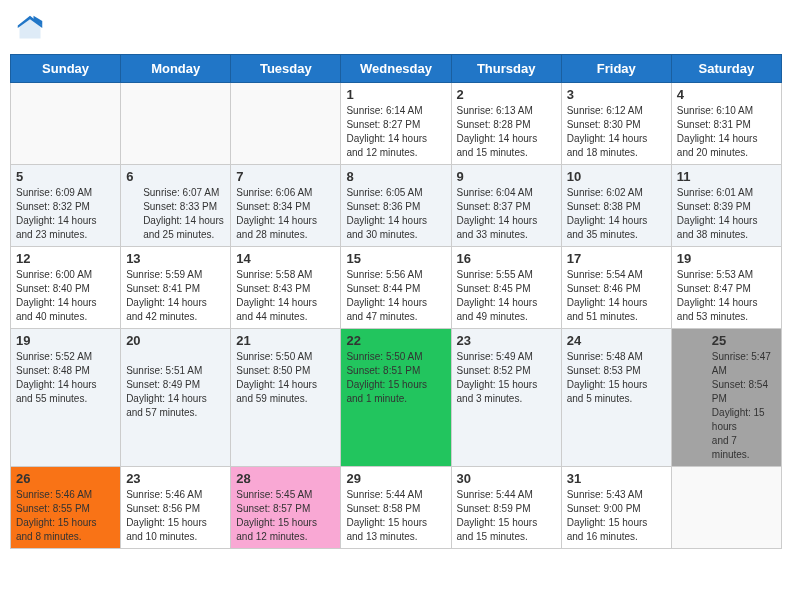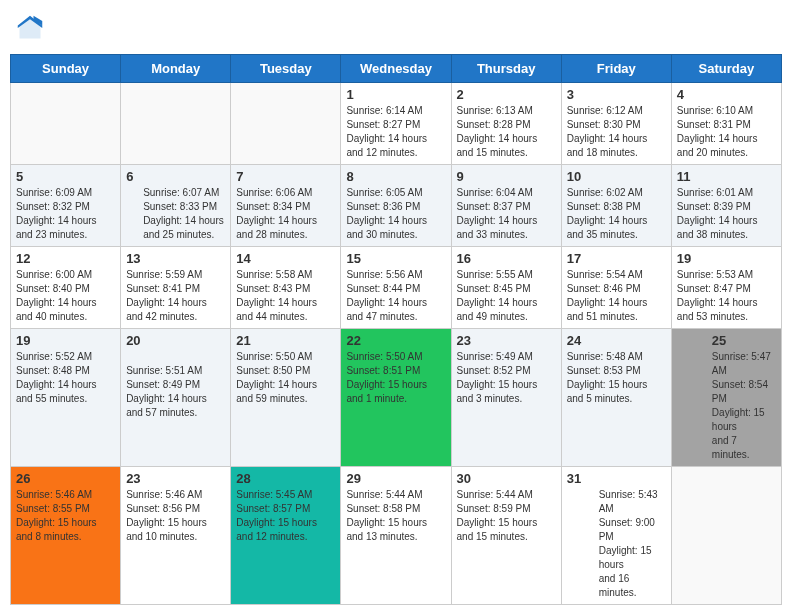--- a/index.html
+++ b/index.html
@@ -319,21 +319,21 @@
 Daylight: 15 hours
 and 8 minutes.</div>
         </td>
         <td style="background: rgb(255, 255, 255);">
           <span class="day-num">23</span>
           <div class="cell-content" style="white-space: pre-line;">Sunrise: 5:46 AM
 Sunset: 8:56 PM
 Daylight: 15 hours
 and 10 minutes.</div>
         </td>
-        <td style="background: #14b8a6;">
+        <td style="background: #f9a8d4;">
           <span class="day-num">28</span>
           <div class="cell-content" style="white-space: pre-line;">Sunrise: 5:45 AM
 Sunset: 8:57 PM
 Daylight: 15 hours
 and 12 minutes.</div>
         </td>
         <td style="background: rgb(255, 255, 255); margin-top: 8px;">
           <span class="day-num">29</span>
           <div class="cell-content" style="white-space: pre-line;">Sunrise: 5:44 AM
 Sunset: 8:58 PM
@@ -342,21 +342,21 @@
         </td>
         <td style="background: rgb(255, 255, 255);">
           <span class="day-num">30</span>
           <div class="cell-content" style="white-space: pre-line;">Sunrise: 5:44 AM
 Sunset: 8:59 PM
 Daylight: 15 hours
 and 15 minutes.</div>
         </td>
         <td style="background: rgb(255, 255, 255);">
           <span class="day-num">31</span>
-          <div class="cell-content" style="white-space: pre-line; margin-left: 32px;">Sunrise: 5:43 AM
+          <div class="cell-content" style="white-space: pre-line;">Sunrise: 5:43 AM
 Sunset: 9:00 PM
 Daylight: 15 hours
 and 16 minutes.</div>
         </td>
         <td class="empty-cell"></td>
       </tr>
     </tbody>
 </table>
 
 </body></html>

